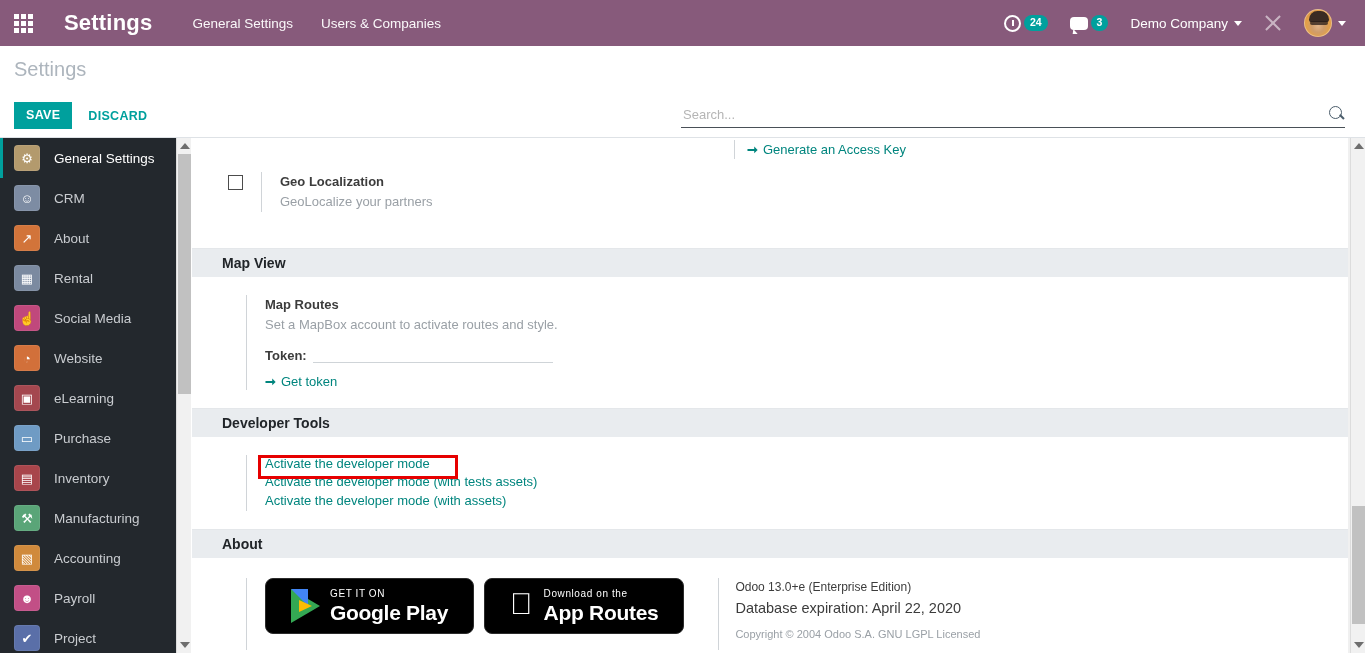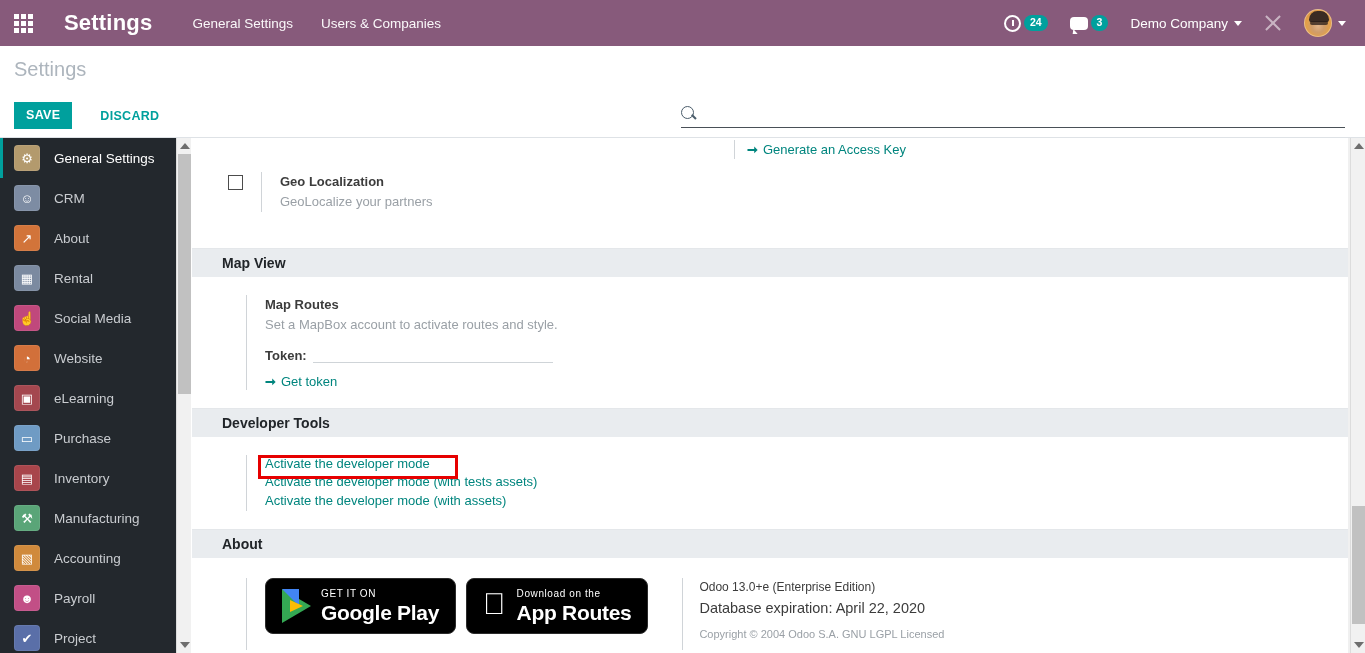--- a/index.html
+++ b/index.html
@@ -106,21 +106,21 @@
     position: absolute; top: 46px; left: 0;
     width: 1365px; height: 92px;
     background: #ffffff;
     border-bottom: 1px solid #dee2e6;
     z-index: 20;
   }
   #breadcrumb {
     position: absolute; left: 14px; top: 12px;
     font-size: 20px; color: #adb5bd; font-weight: normal;
   }
-  #btn-row { position: absolute; left: 14px; top: 56px; display: flex; align-items: center; gap: 18px; }
+  #btn-row { position: absolute; left: 14px; top: 56px; display: flex; align-items: center; gap: 6px; }
   #save-btn {
     background: #00a09d; color: #ffffff;
     border: none; padding: 6px 12px 7px 12px;
     font-size: 12.5px; font-weight: bold; letter-spacing: .3px;
     cursor: pointer; font-family: inherit;
   }
   #discard-btn {
     background: transparent; color: #00a09d;
     border: none; padding: 6px 10px;
     font-size: 12.5px; font-weight: bold; letter-spacing: .3px;
@@ -251,21 +251,21 @@
   #dev-highlight {
     position: absolute; left: 258px; top: 455px;
     width: 200px; height: 24px;
     border: 3px solid #e60000; pointer-events: none; z-index: 12;
   }
 
   
   .store-badge {
     background: #000000; border-radius: 8px;
     display: flex; align-items: center;
-    padding: 0 16px; height: 56px;
+    padding: 0 25px; height: 56px;
     border: 1px solid #2b2b2b; cursor: pointer;
   }
   .badge-text { display: flex; flex-direction: column; color: #fff; line-height: 1; }
   .badge-small { font-size: 10px; letter-spacing: .6px; margin-bottom: 3px; }
   .badge-big { font-size: 21px; font-weight: bold; letter-spacing: -.3px; }
   .gplay-tri {
     width: 0; height: 0; margin-right: 10px;
     border-top: 17px solid transparent;
     border-bottom: 17px solid transparent;
     border-left: 29px solid #34a853;
@@ -348,20 +348,21 @@
   </div>
 </div>
 
 <div id="control-panel">
   <div id="breadcrumb">Settings</div>
   <div id="btn-row">
     <button id="save-btn">SAVE</button>
     <button id="discard-btn">DISCARD</button>
   </div>
   <div id="searchbar">
+    <input id="search-input" type="text" placeholder="Search..." style="">
     <span class="search-icon"></span>
   </div>
 </div>
 
 <div id="sidebar">
   <div class="side-item active">
     <span class="app-icon" style="background:#b39a6d">⚙</span>
     <span class="side-label">General Settings</span>
   </div>
   <div class="side-item">

